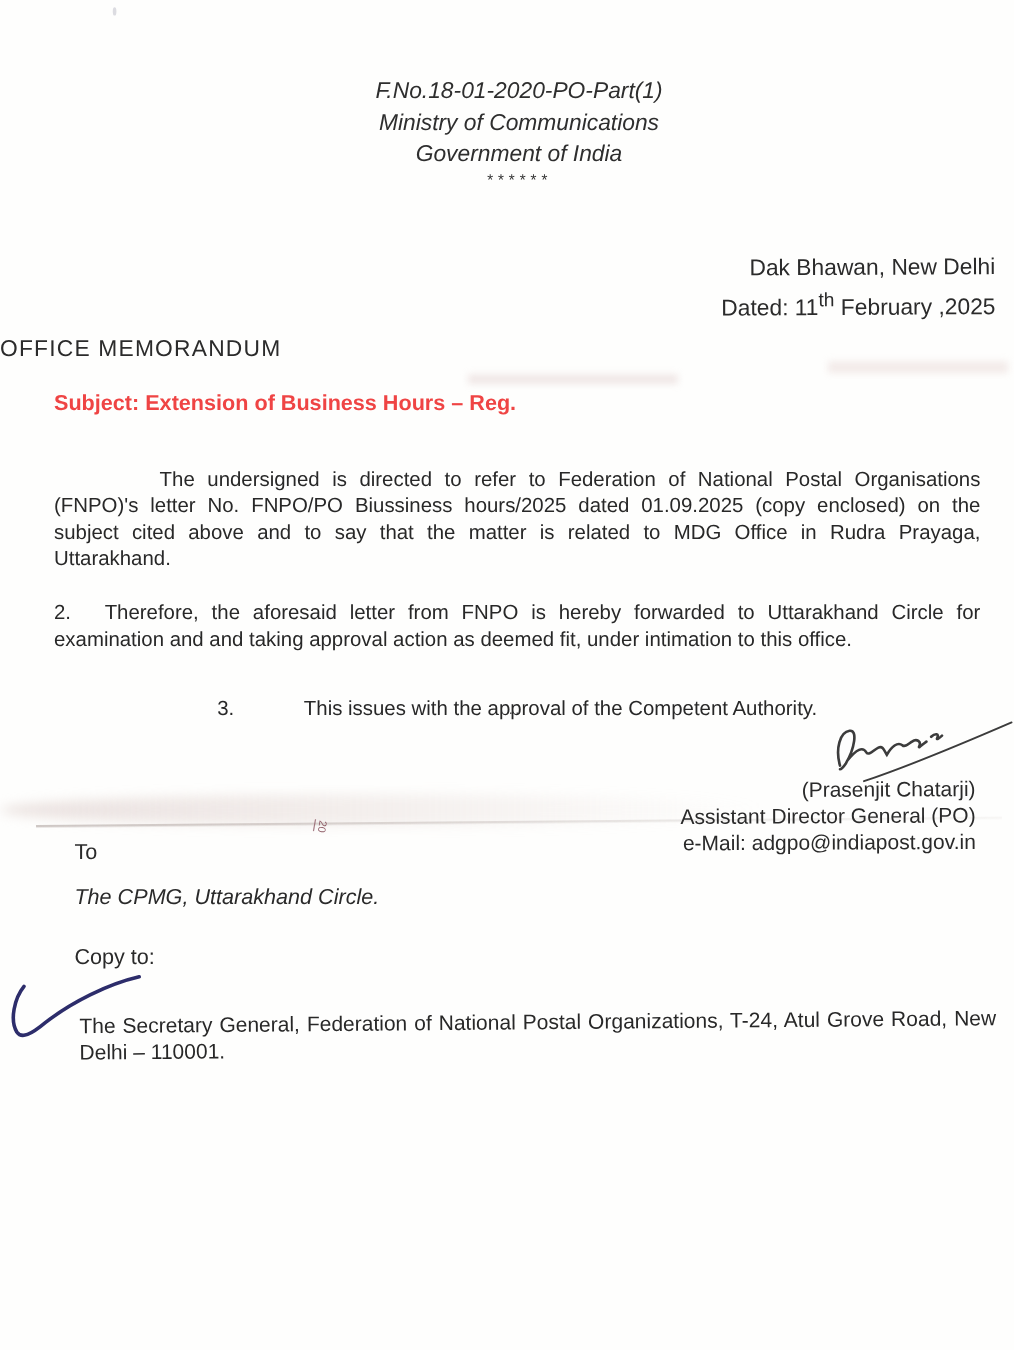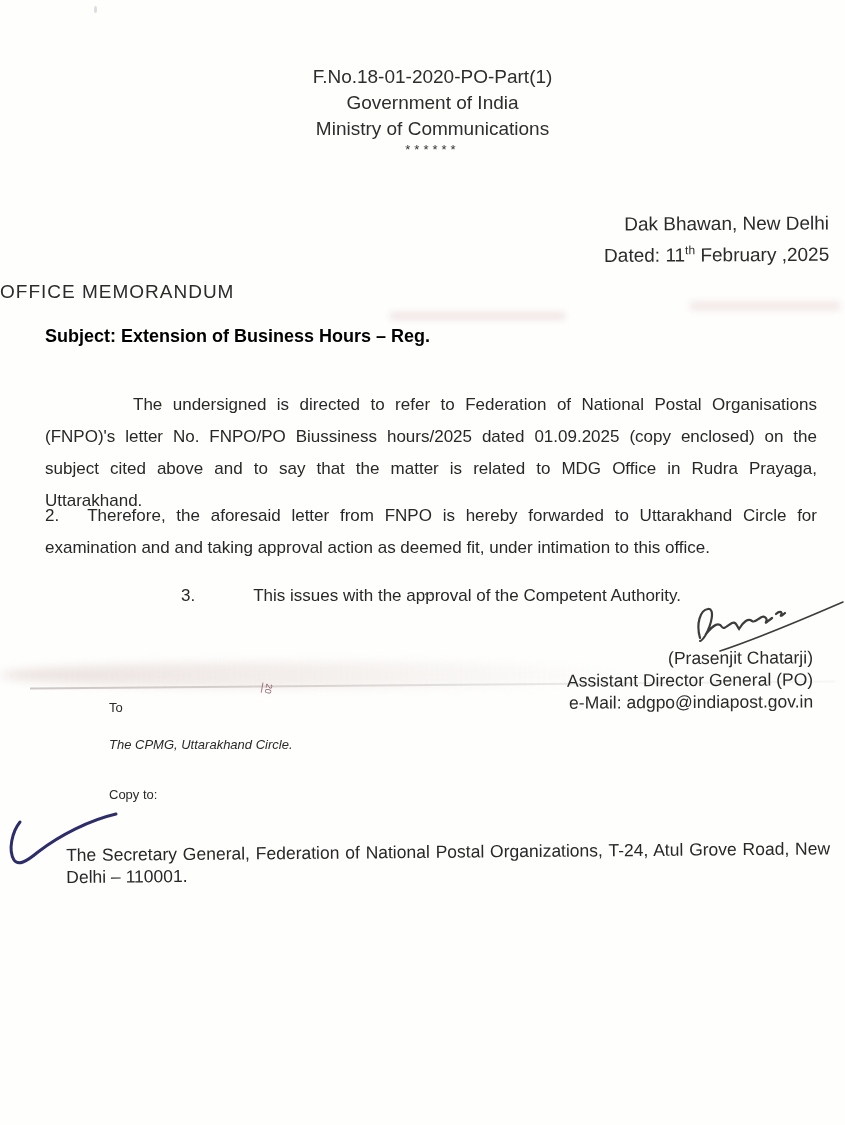--- a/index.html
+++ b/index.html
@@ -3,52 +3,52 @@
 <meta charset="utf-8">
 <style>
   html,body { margin:0; padding:0; background:#ffffff; }
   .page {
     position:relative; width:845px; height:1125px; overflow:hidden;
     background:#fefefd; color:#262626;
     font-family:"Liberation Sans","DejaVu Sans",sans-serif;
   }
   .letterhead {
     position:absolute; top:64px; left:20px; right:0;
-    text-align:center; font-size:19px; line-height:26px; color:#2e2e2e;
+    text-align:center; font-size:19px; line-height:26px; color:#2e2e2e;font-style:italic;
   }
   .stars { font-size:13px; letter-spacing:4px; line-height:16px; color:#333; }
   .dateline {
     position:absolute; top:210px; right:16px; text-align:right;
     font-size:19px; line-height:27px; transform:rotate(-0.3deg); color:#2b2b2b;
   }
-  .dateline sup { font-size:12px; }
+  .dateline sup { font-size:16px; }
   .om-title {
     position:absolute; top:281px; left:0; right:0; 
     font-size:19px; letter-spacing:1px; color:#2b2b2b;
   }
   .subject {
     position:absolute; top:326px; left:45px;
-    font-size:18px; font-weight:bold; color:#000000;
+    font-size:18px; font-weight:bold; color:#ef4444;
   }
   .para {
     position:absolute; left:45px; width:772px;
-    font-size:17px; line-height:32px; text-align:justify; color:#282828;
+    font-size:17px; line-height:22px; text-align:justify; color:#282828;
   }
   .para1 { top:372px; text-indent:88px; }
   .para2 { top:483px; }
   .para3 { top:563px; text-align:center; }
   .pnum    { padding-right:28px; }
   .pnum-lg { padding-right:58px; }
   .sig-block {
     position:absolute; top:648px; right:32px; text-align:right;
     font-size:17.5px; line-height:21.8px; transform:rotate(-0.3deg); color:#2a2a2a;
   }
   .sig-svg   { position:absolute; top:594px; left:686px; }
   .check-svg { position:absolute; left:2px; top:810px; }
-  .addr { position:absolute; left:62px; font-size:13px; color:#2a2a2a;margin-left:47px; }
+  .addr { position:absolute; left:62px; font-size:18px; color:#2a2a2a; }
   .to-label   { top:700px; }
   .to-line    { top:737px;font-style:italic; }
   .copy-label { top:787px; }
   .copy-line {
     position:absolute; left:66px; top:826px; width:764px;
     font-size:17.5px; line-height:22px; text-align:justify;
     transform:rotate(-0.5deg); transform-origin:left top; color:#282828;
   }
   
   .shadow-band {
@@ -83,22 +83,22 @@
   <div class="dot-topleft"></div>
   <div class="smudge-a"></div>
   <div class="smudge-b"></div>
   <div class="shadow-band"></div>
   <div class="shadow-line"></div>
   <div class="stamp">20</div>
   <div class="stray-dots">..</div>
 
   <header class="letterhead">
     <div>F.No.18-01-2020-PO-Part(1)</div>
+    <div>Ministry of Communications</div>
     <div>Government of India</div>
-    <div>Ministry of Communications</div>
     <div class="stars">******</div>
   </header>
 
   <div class="dateline">
     <div>Dak Bhawan, New Delhi</div>
     <div><span>Dated: 11</span><sup>th</sup><span> February ,2025</span></div>
   </div>
 
   <div class="om-title">OFFICE MEMORANDUM</div>
   <div class="subject">Subject: Extension of Business Hours – Reg.</div>

